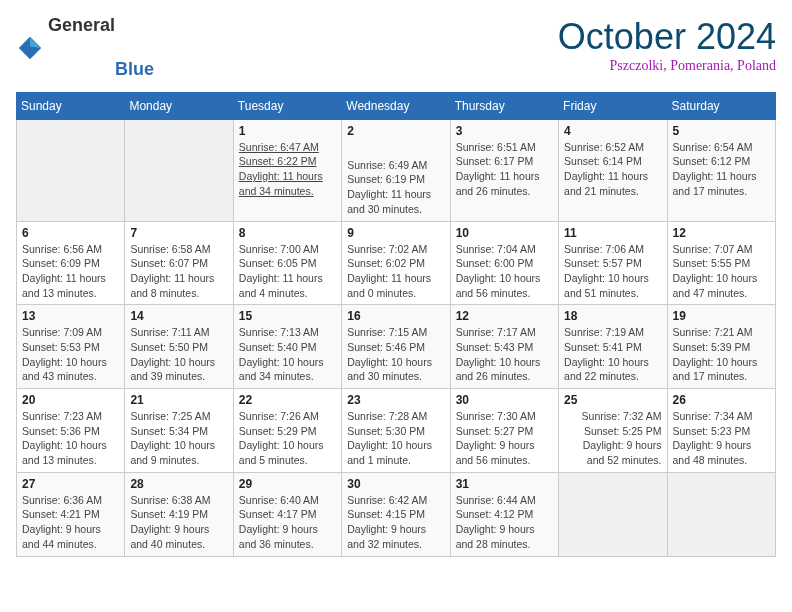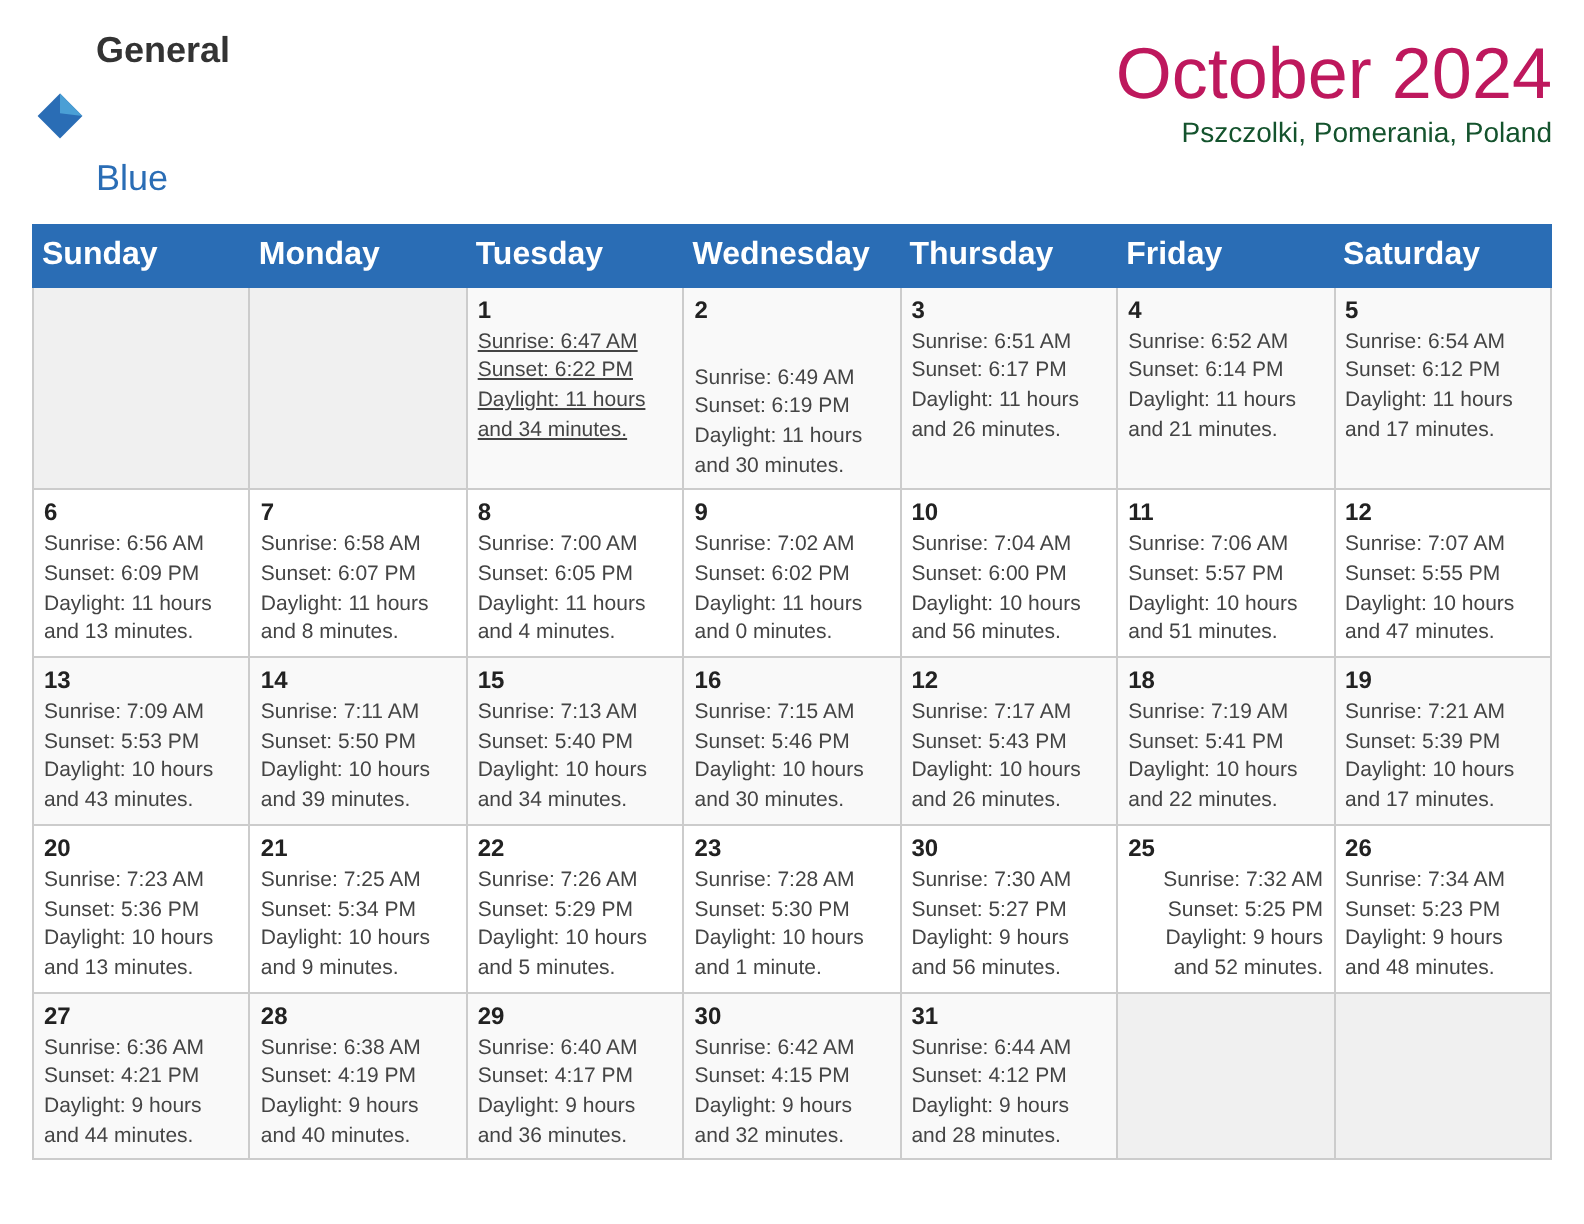--- a/index.html
+++ b/index.html
@@ -16,62 +16,63 @@
       align-items: flex-start;
       margin-bottom: 12px;
     }
     .logo {
       display: flex;
       align-items: center;
       gap: 4px;
     }
     .logo-text {
       display: flex;
-      flex-direction: column;
+      flex-direction: row;
       line-height: 1.1;
     }
     .logo-general {
       font-size: 18px;
       font-weight: bold;
       color: #333;
     }
     .logo-blue {
       font-size: 18px;
-      font-weight: normal;
+      font-weight: bold;
       color: #2a6db5;
       margin-top: 44px;
     }
     .logo-icon {
       width: 28px;
       height: 28px;
     }
     .title-block {
       text-align: right;
     }
     .month-title {
       font-size: 36px;
       font-weight: 300;
-      color: #be185d;
+      color: #0c4a6e;
     }
     .subtitle {
       font-size: 14px;
-      color: #14532d;
+      color: #a21caf;
+      font-family: Liberation Serif, serif;
     }
     .calendar {
       width: 100%;
       border-collapse: collapse;
       font-size: 11px;
     }
     .calendar thead tr th {
       background: #2a6db5;
       color: #fff;
       padding: 6px 4px;
       text-align: left;
-      font-size: 16px;
-      font-weight: bold;
+      font-size: 12px;
+      font-weight: normal;
       border: 1px solid #2a6db5;
     }
     .calendar tbody tr td {
       border: 1px solid #ccc;
       vertical-align: top;
       padding: 4px 5px;
       width: 108px;
       min-height: 80px;
       background: #fff;
     }

